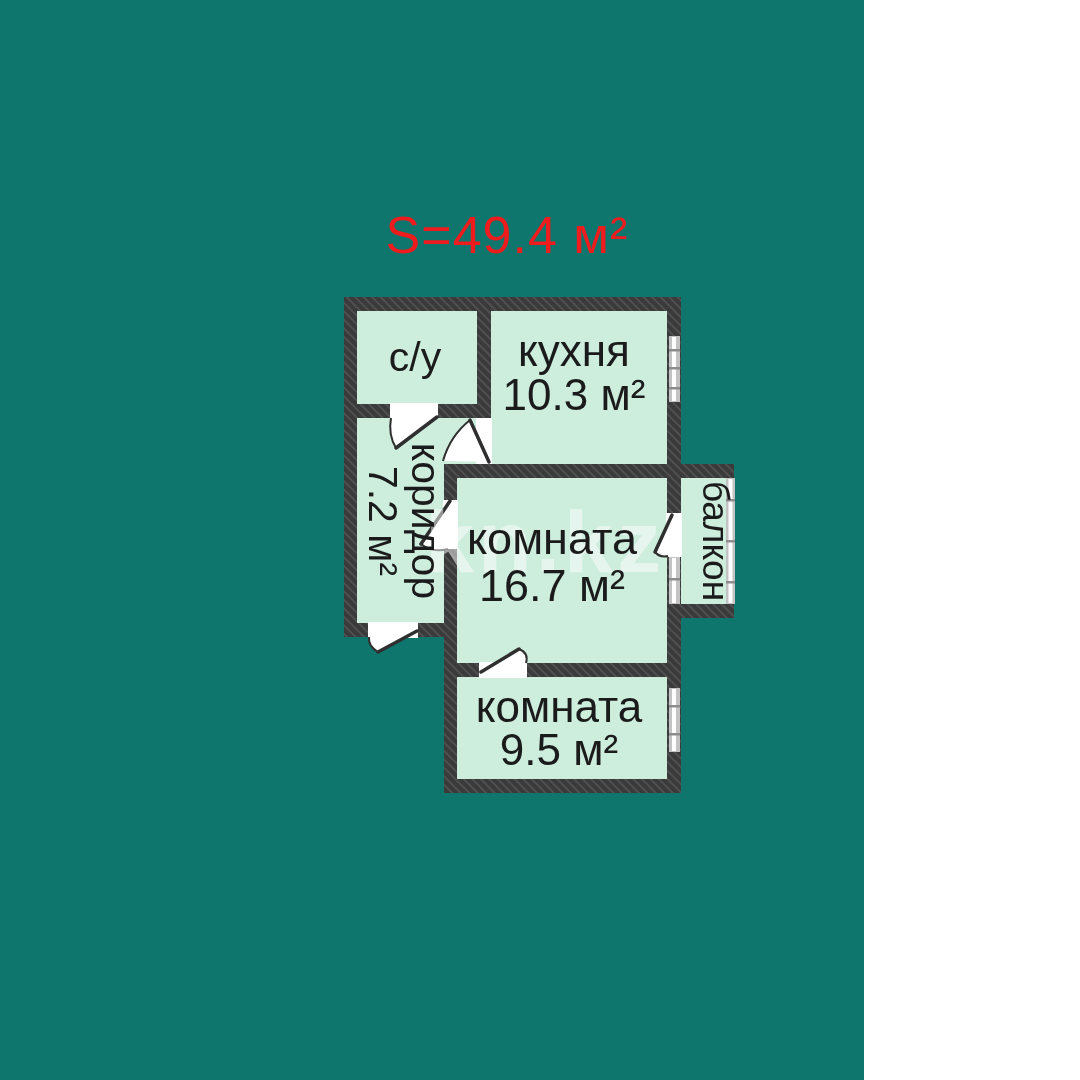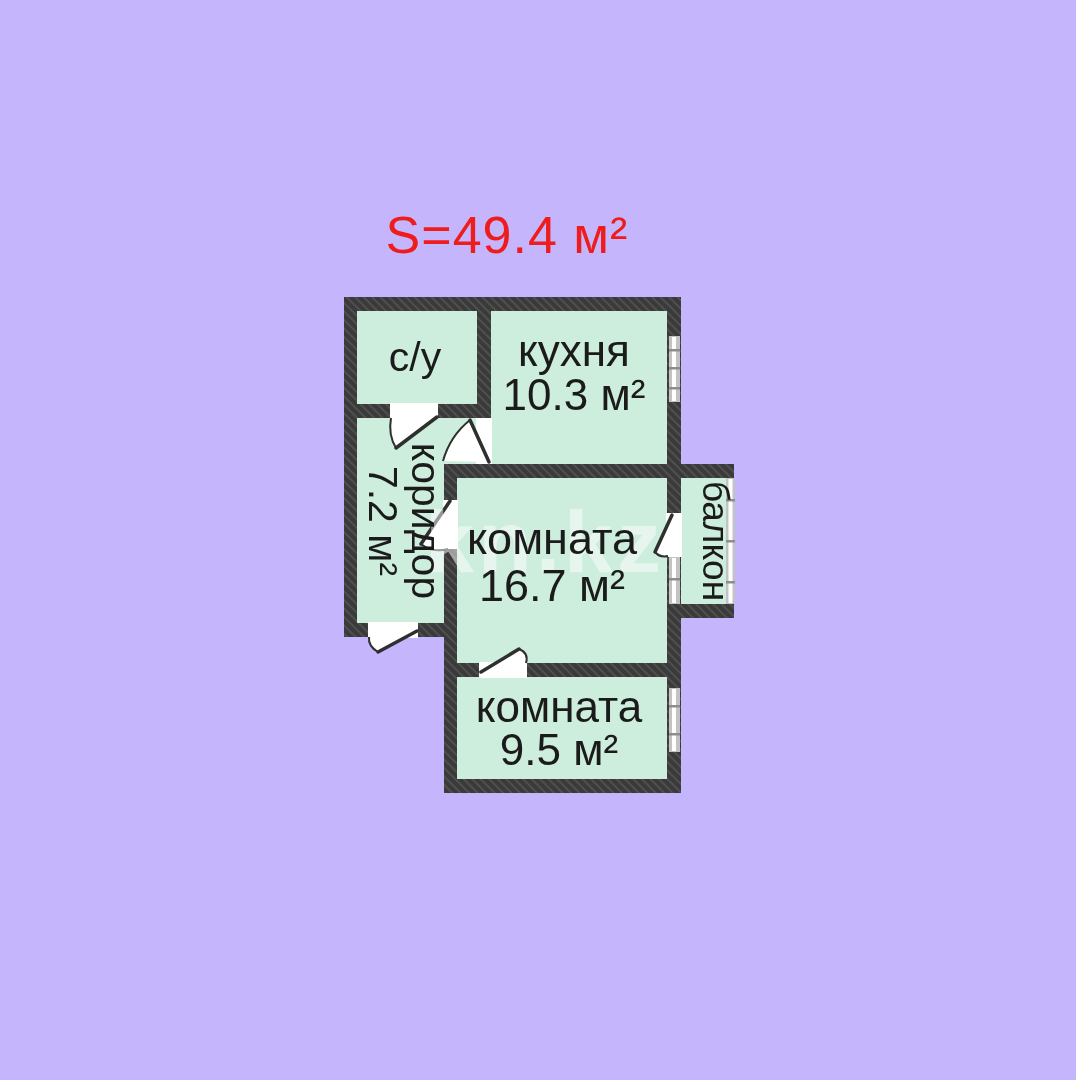--- a/index.html
+++ b/index.html
@@ -1,16 +1,16 @@
 <!DOCTYPE html>
 <html><head>
 <meta charset="utf-8">
 <style>
   html,body{margin:0;padding:0;background:#ffffff;}
-  .canvas{position:relative;width:1076px;height:1080px;background:#c4b5fd;overflow:hidden;
+  .canvas{position:relative;width:864px;height:1080px;background:#0f766e;overflow:hidden;
           font-family:"Liberation Sans",sans-serif;}
   svg{display:block;}
   svg text{font-family:"Liberation Sans",sans-serif;fill:#1b1b1b;}
   .title-text{font-size:52px;fill:#ee1c1c;letter-spacing:1px;}
   .room-label{font-size:44px;}
   .room-label-sm{font-size:41px;}
   .room-label-balcony{font-size:37px;}
   .room-label-lg{font-size:45px;}
   .watermark-text{font-size:88px;font-weight:700;fill:#ffffff;opacity:0.5;letter-spacing:4px;}
   .room-floor{fill:#cdeddd;}

